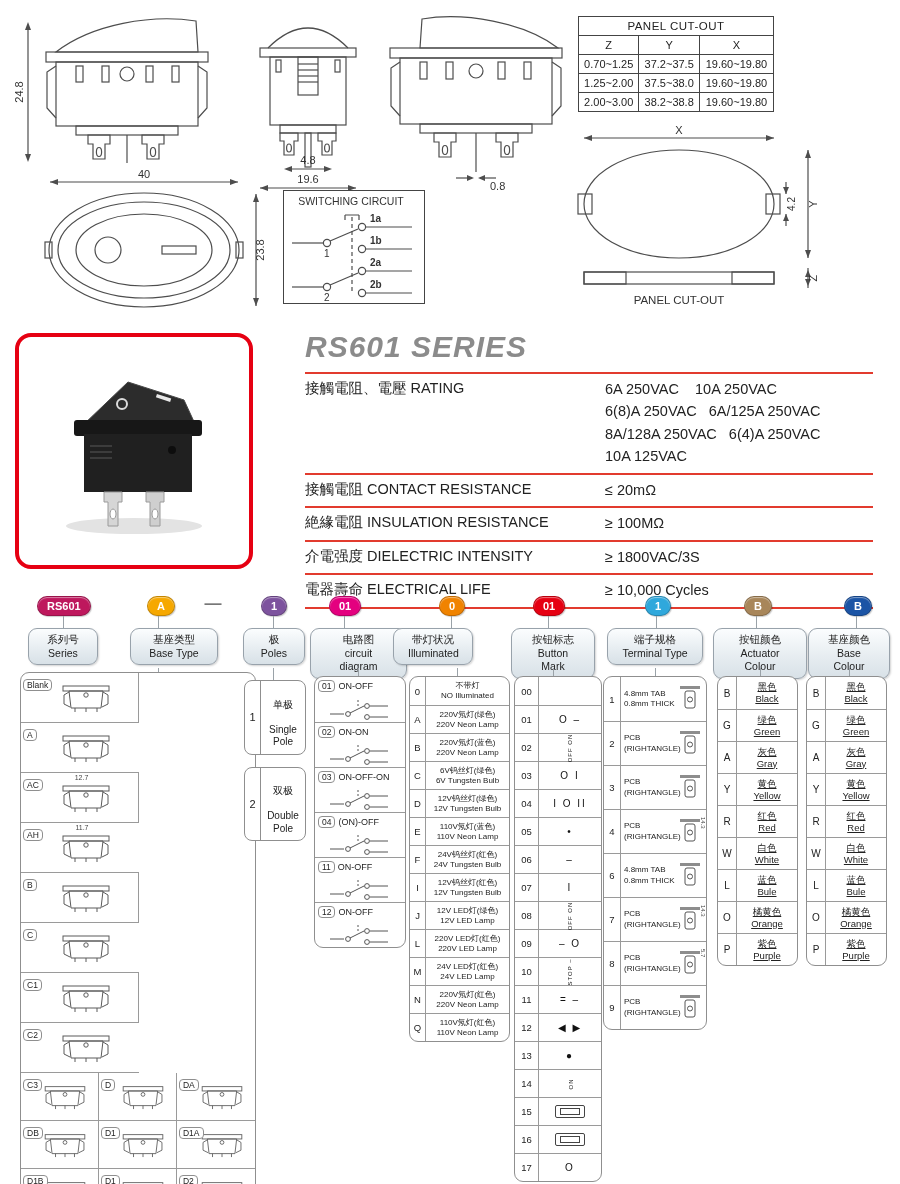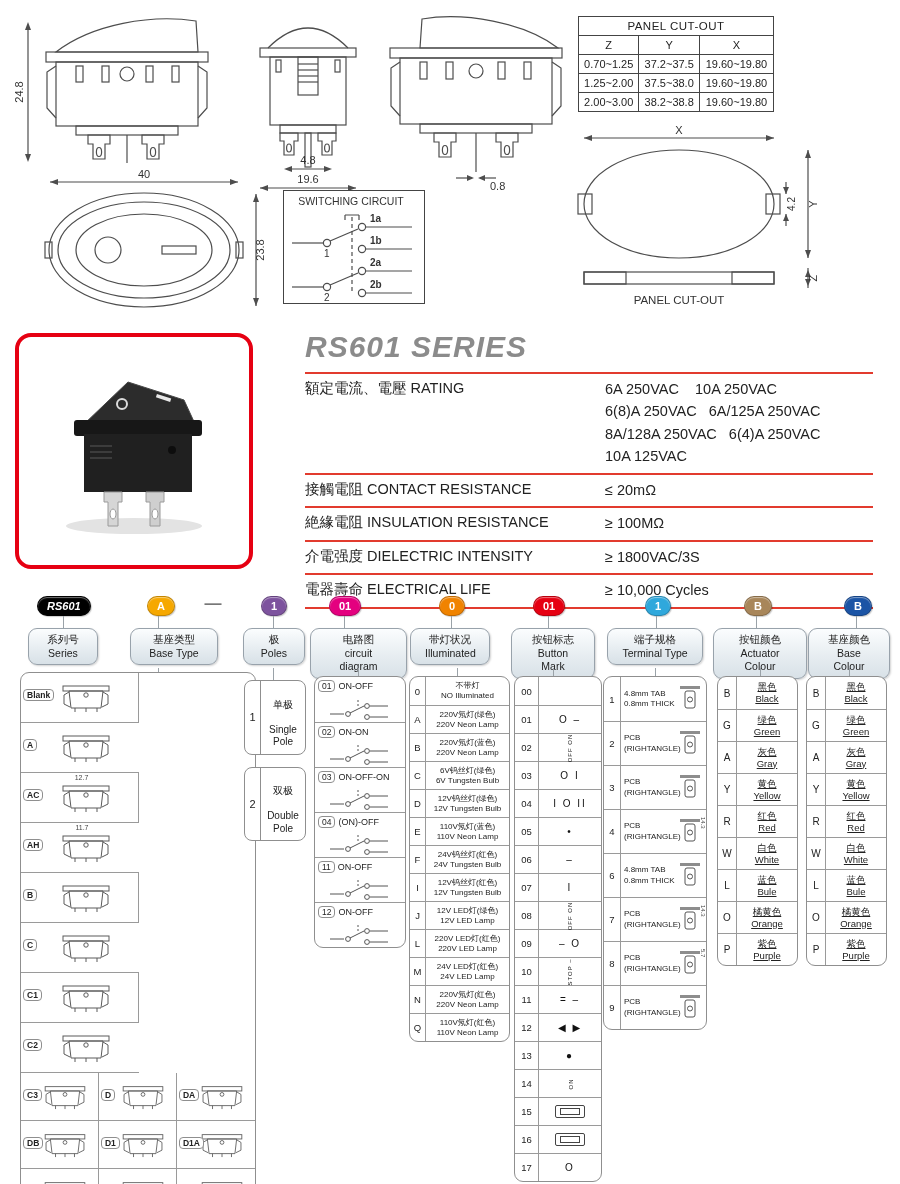--- a/index.html
+++ b/index.html
@@ -42,21 +42,21 @@
 
   
   .col-base { left:20px; top:672px; width:236px; }
   .bt-sec { display:flex; flex-wrap:wrap; }
   .bt-cell { position:relative; border-right:1px solid #9a9a9a; border-bottom:1px solid #9a9a9a; display:flex; align-items:center; justify-content:center; }
   .bt-2 .bt-cell { width:118px; height:50px; }
   .bt-3 .bt-cell { width:33.333%; height:48px; }
   .bt-cell:nth-last-child(1) { border-right:none; }
   .bt-2 .bt-cell:nth-child(2n) { border-right:none; }
   .bt-3 .bt-cell:nth-child(3n) { border-right:none; }
-  .bt-code { position:absolute; top:16px; left:2px; z-index:2;font-weight:bold; }
+  .bt-code { position:absolute; top:6px; left:2px; z-index:2; }
   .bt-dim { position:absolute; top:1px; left:50%; transform:translateX(-35%); font-size:7px; color:#444; }
   .bt-svg { margin-left:12px; }
 
   
   .pole-wrap { position:absolute; left:244px; top:680px; width:62px; display:flex; flex-direction:column; gap:12px; }
   .pole-box { border:1px solid #8f8f8f; border-radius:8px; display:flex; background:#fff; }
   .pole-code { width:16px; border-right:1px solid #8f8f8f; display:flex; align-items:center; justify-content:center; font-size:11px; }
   .pole-text { flex:1; text-align:center; font-size:10px; padding:5px 1px; white-space:pre-line; line-height:1.25; }
 
   
@@ -309,21 +309,21 @@
       <path d="M112,138 h18 v10 h-4 v24 h-10 v-24 h-4 Z" fill="#cfcfcf" stroke="#9a9a9a"></path>
       <ellipse cx="121" cy="160" rx="3" ry="5" fill="#fff" stroke="#9a9a9a"></ellipse>
     </svg>
   </div>
 
   <div class="series-title">RS601 SERIES</div>
 
   <div class="spec-table">
 
       <div class="spec-row">
-        <div class="spec-label">額定電流、電壓 RATING</div>
+        <div class="spec-label">接觸電阻、電壓 RATING</div>
         <div class="spec-value">6A 250VAC    10A 250VAC
 6(8)A 250VAC   6A/125A 250VAC
 8A/128A 250VAC   6(4)A 250VAC
 10A 125VAC</div>
       </div>
 
       <div class="spec-row">
         <div class="spec-label">接觸電阻 CONTACT RESISTANCE</div>
         <div class="spec-value">≤ 20mΩ</div>
       </div>
@@ -338,21 +338,21 @@
         <div class="spec-value">≥ 1800VAC/3S</div>
       </div>
 
       <div class="spec-row">
         <div class="spec-label">電器壽命 ELECTRICAL LIFE</div>
         <div class="spec-value">≥ 10,000 Cycles</div>
       </div>
 
   </div>
 
-  <div class="badge" style="left: 37px; background: #000000; font-style: italic;">RS601</div>
+  <div class="badge" style="left: 37px; background: #be185d;">RS601</div>
   <div class="badge" style="left: 147px; background: rgb(246, 168, 0);">A</div>
   <div class="order-dash">—</div>
   <div class="badge" style="left: 261px; background: rgb(125, 83, 158);">1</div>
   <div class="badge" style="left: 329px; background: rgb(228, 0, 127);">01</div>
   <div class="badge" style="left: 439px; background: rgb(240, 131, 0);">0</div>
   <div class="badge" style="left: 533px; background: rgb(230, 0, 18);">01</div>
   <div class="badge" style="left: 645px; background: rgb(47, 168, 220);">1</div>
   <div class="badge" style="left: 744px; background: rgb(168, 134, 90);">B</div>
   <div class="badge" style="left: 844px; background: rgb(27, 84, 165);">B</div>
 
@@ -375,21 +375,21 @@
     <div>Base Type</div>
   </div>
   <div class="lbl-box" style="left:243px;width:62px;">
     <div>极</div>
     <div>Poles</div>
   </div>
   <div class="lbl-box" style="left:310px;width:97px;">
     <div>电路图</div>
     <div>circuit diagram</div>
   </div>
-  <div class="lbl-box" style="left:410px;width:80px;">
+  <div class="lbl-box" style="left:393px;width:80px;">
     <div>带灯状况</div>
     <div>Illuminated</div>
   </div>
   <div class="lbl-box" style="left:511px;width:84px;">
     <div>按钮标志</div>
     <div>Button Mark</div>
   </div>
   <div class="lbl-box" style="left:607px;width:96px;">
     <div>端子规格</div>
     <div>Terminal Type</div>

